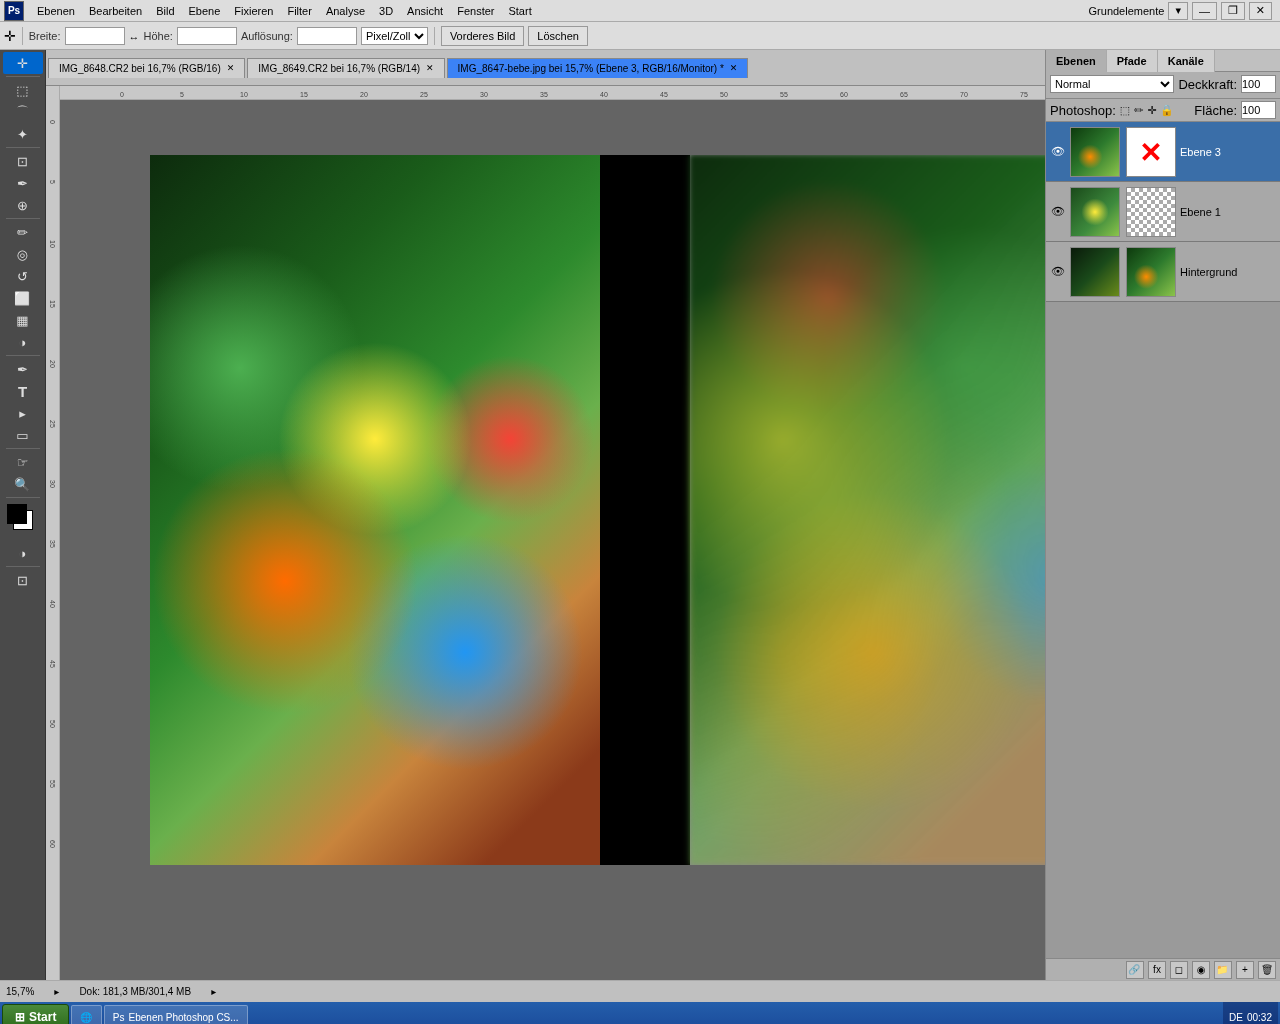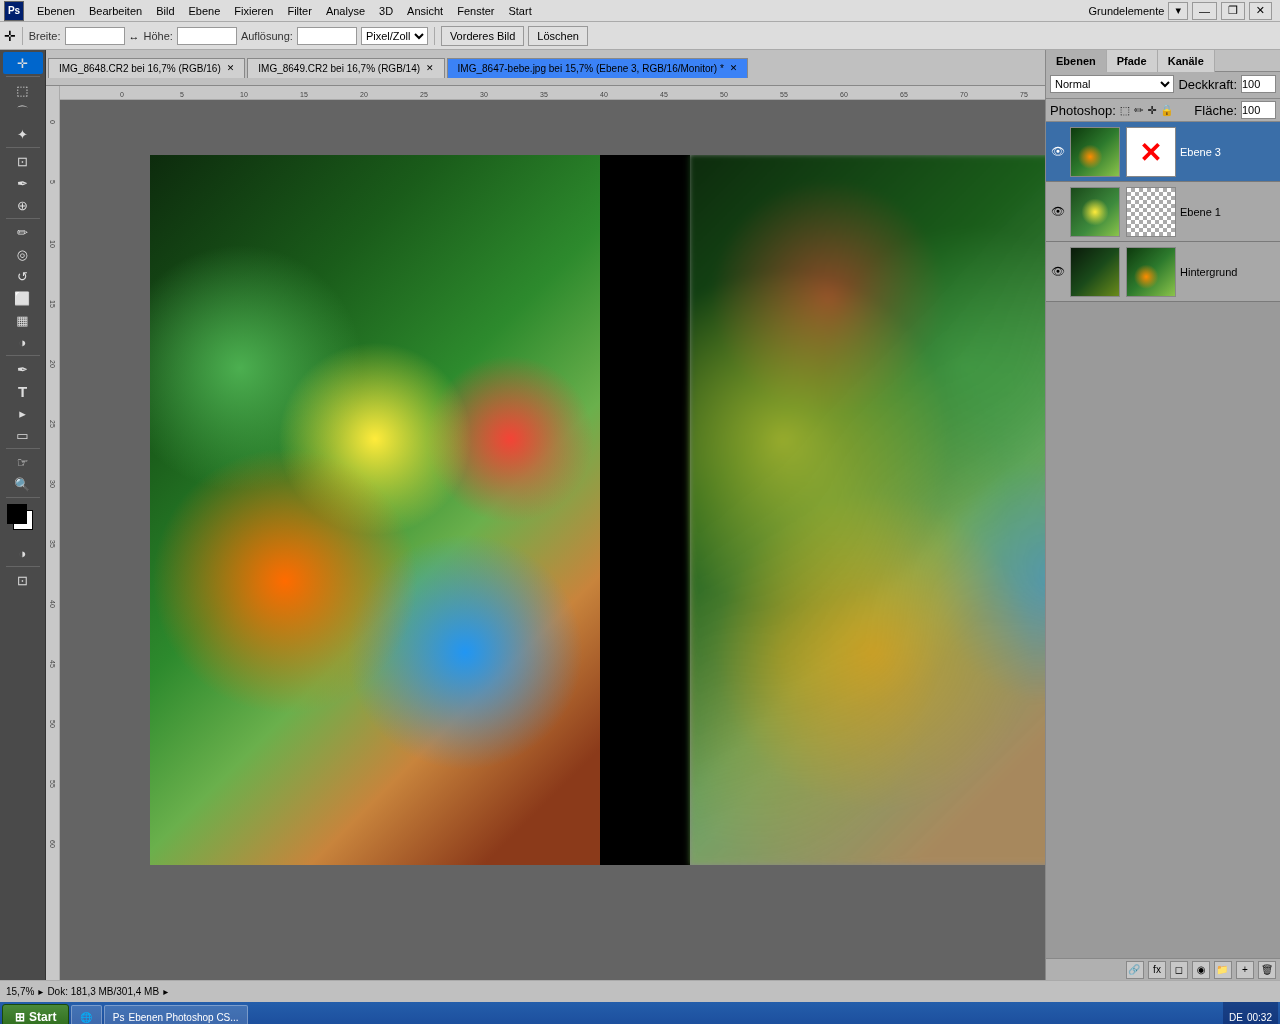--- a/index.html
+++ b/index.html
@@ -222,21 +222,21 @@
     }
 
     
     .h-ruler {
       width: 100%; height: 14px; background: #c8c8c8;
       position: relative; overflow: hidden;
       display: flex; align-items: flex-end;
     }
 
     
-    #corner-info { display: flex; align-items: center; gap: 4px; flex: 1; }
+    #corner-info { display: flex; align-items: center; gap: 20px; flex: 1; }
     
     .sim-image {
       width: 100%; height: 100%;
       background:
         radial-gradient(circle at 30% 60%, #ff6b00 0%, transparent 25%),
         radial-gradient(circle at 50% 40%, #ffeb3b 0%, transparent 20%),
         radial-gradient(circle at 20% 30%, #4caf50 0%, transparent 20%),
         radial-gradient(circle at 70% 70%, #2196f3 0%, transparent 20%),
         radial-gradient(circle at 80% 40%, #f44336 0%, transparent 15%),
         linear-gradient(135deg, #0d2b0d 0%, #1a5c1a 25%, #2d8a2d 45%, #6ab04c 60%, #c8843c 75%, #8b3a1a 90%);

